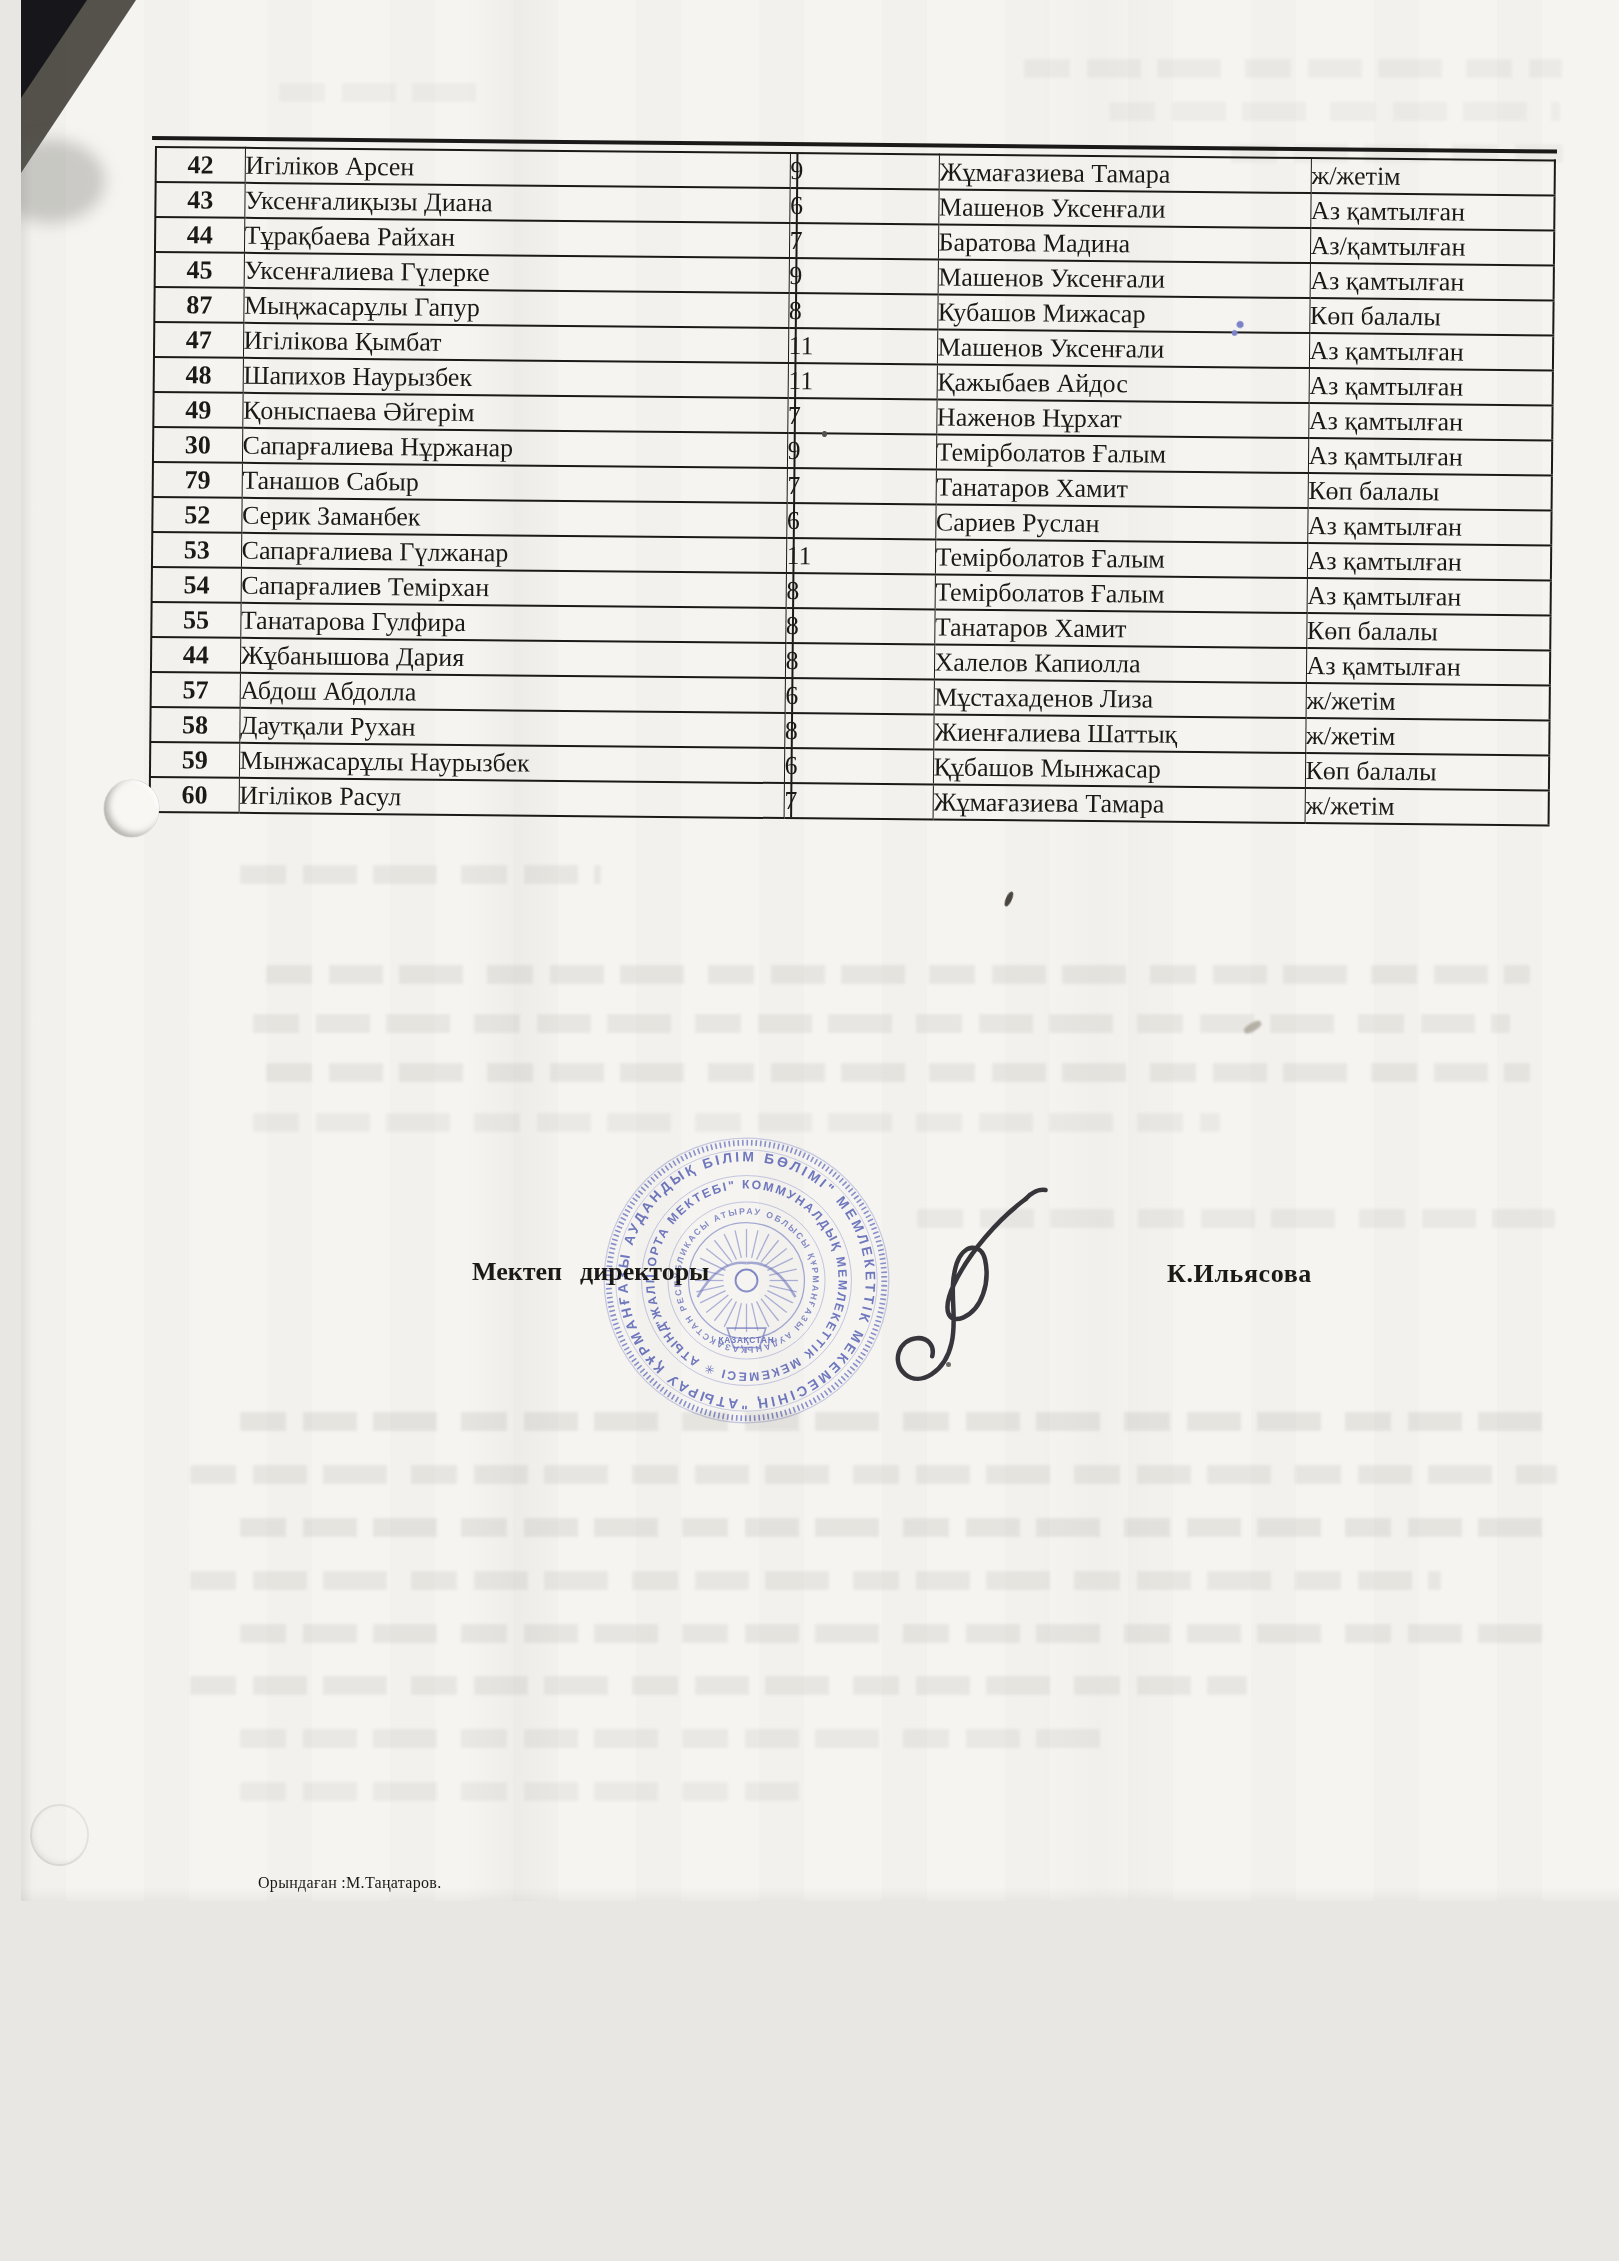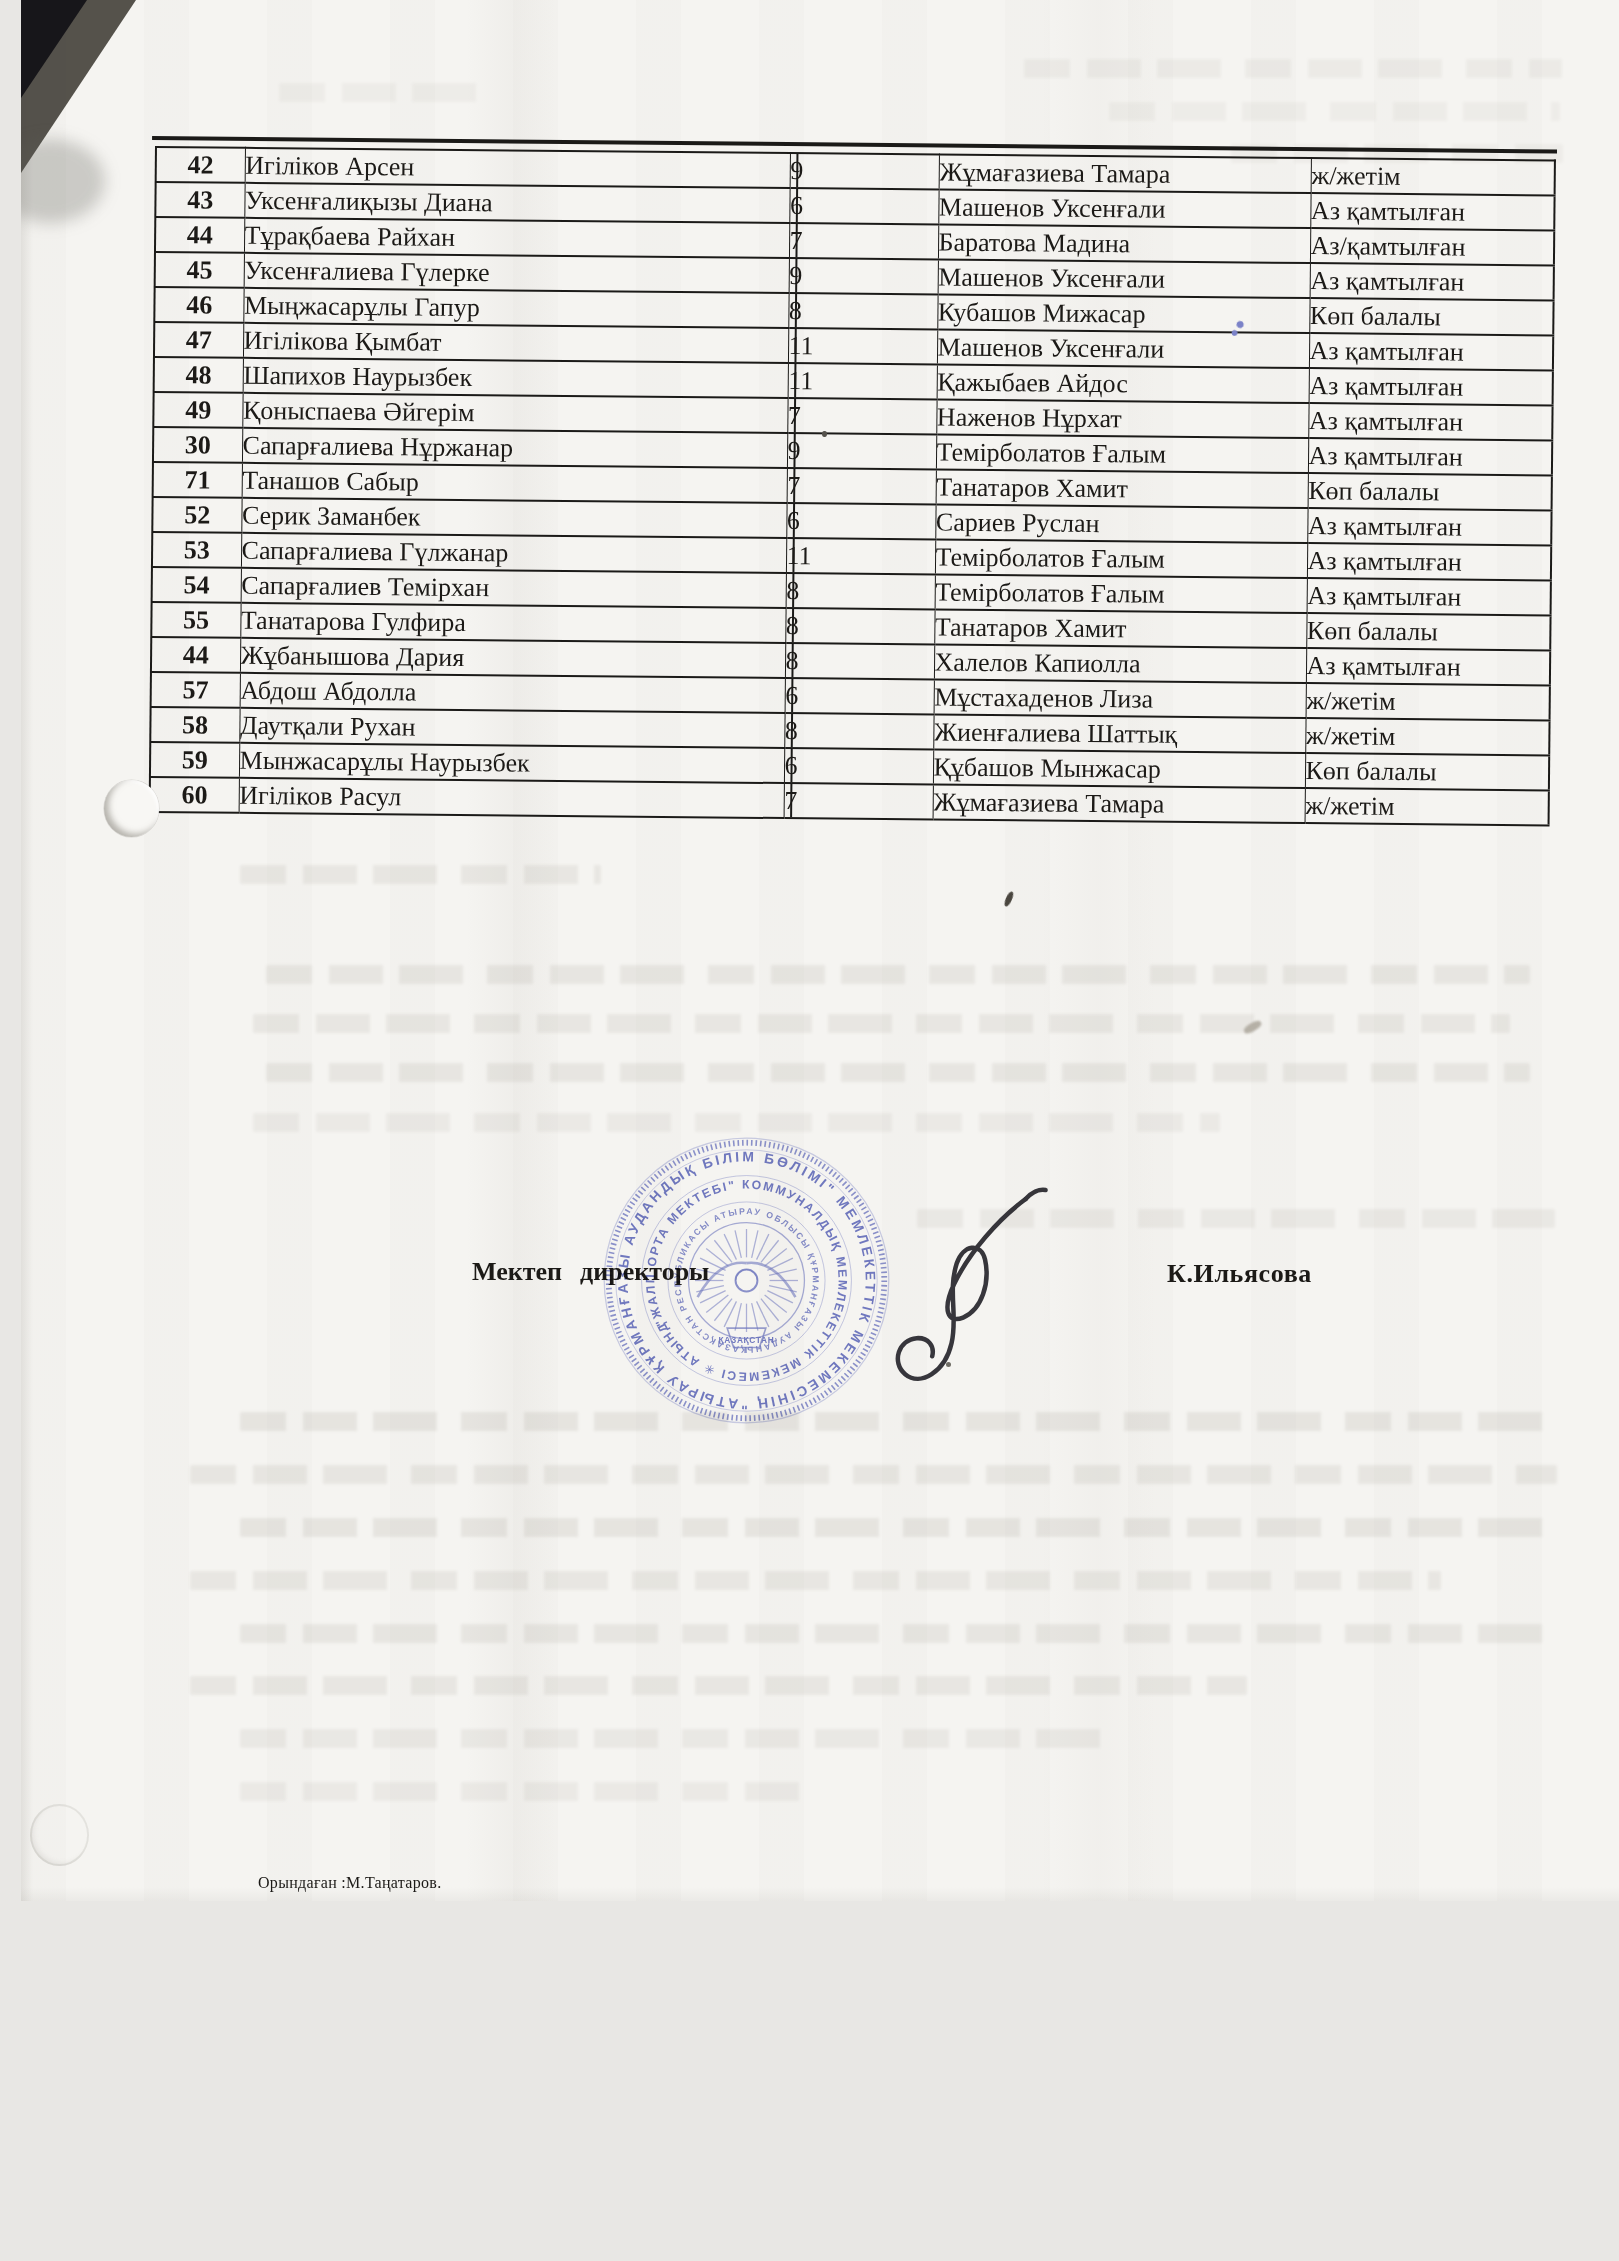--- a/index.html
+++ b/index.html
@@ -129,21 +129,21 @@
             <td class="c-status">Аз/қамтылған</td>
           </tr>
           <tr>
             <td class="c-no">45</td>
             <td class="c-name">Уксенғалиева Гүлерке</td>
             <td class="c-grade">9</td>
             <td class="c-parent">Машенов Уксенғали</td>
             <td class="c-status">Аз қамтылған</td>
           </tr>
           <tr>
-            <td class="c-no">46</td>
+            <td class="c-no">87</td>
             <td class="c-name">Мыңжасарұлы Гапур</td>
             <td class="c-grade">8</td>
             <td class="c-parent">Кубашов Мижасар</td>
             <td class="c-status">Көп балалы</td>
           </tr>
           <tr>
             <td class="c-no">47</td>
             <td class="c-name">Игілікова Қымбат</td>
             <td class="c-grade">11</td>
             <td class="c-parent">Машенов Уксенғали</td>
@@ -164,21 +164,21 @@
             <td class="c-status">Аз қамтылған</td>
           </tr>
           <tr>
             <td class="c-no">30</td>
             <td class="c-name">Сапарғалиева Нұржанар</td>
             <td class="c-grade">9</td>
             <td class="c-parent">Темірболатов Ғалым</td>
             <td class="c-status">Аз қамтылған</td>
           </tr>
           <tr>
-            <td class="c-no">71</td>
+            <td class="c-no">79</td>
             <td class="c-name">Танашов Сабыр</td>
             <td class="c-grade">7</td>
             <td class="c-parent">Танатаров Хамит</td>
             <td class="c-status">Көп балалы</td>
           </tr>
           <tr>
             <td class="c-no">52</td>
             <td class="c-name">Серик Заманбек</td>
             <td class="c-grade">6</td>
             <td class="c-parent">Сариев Руслан</td>

